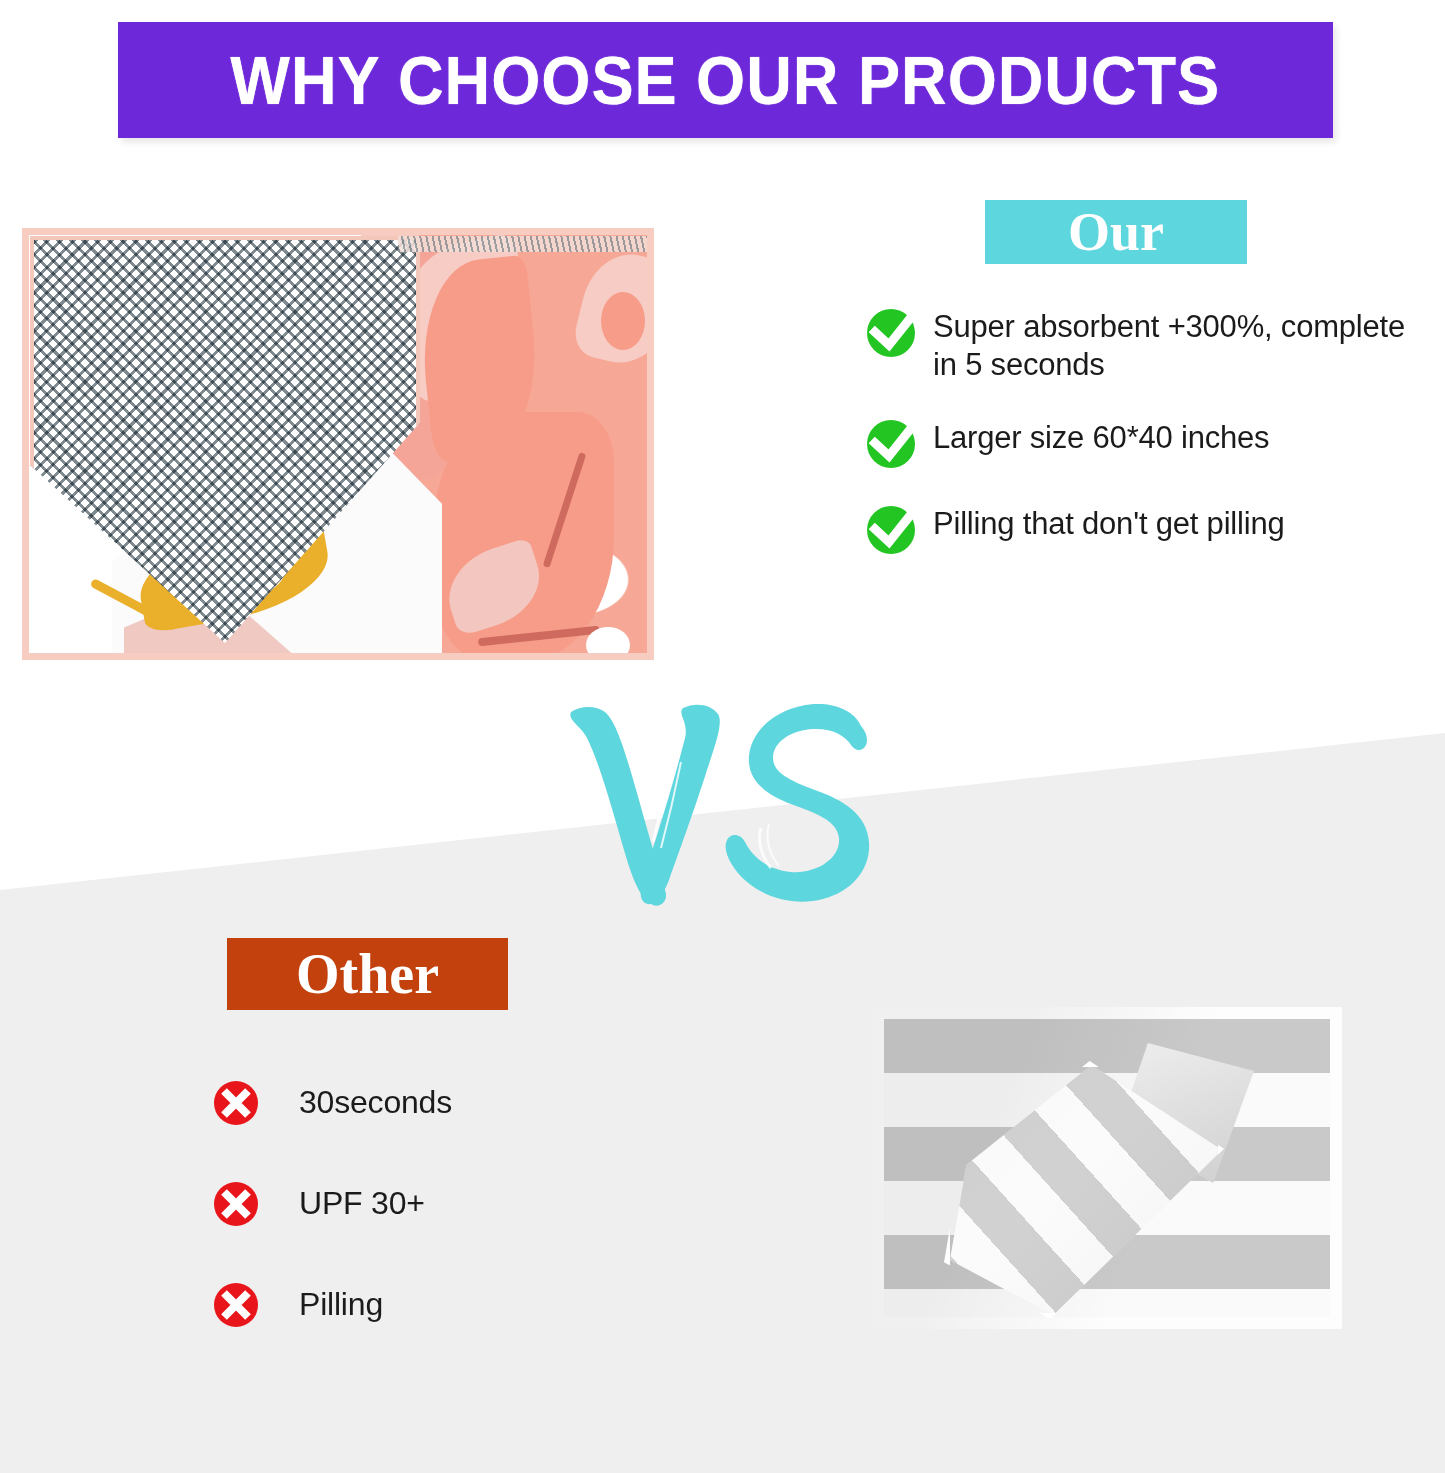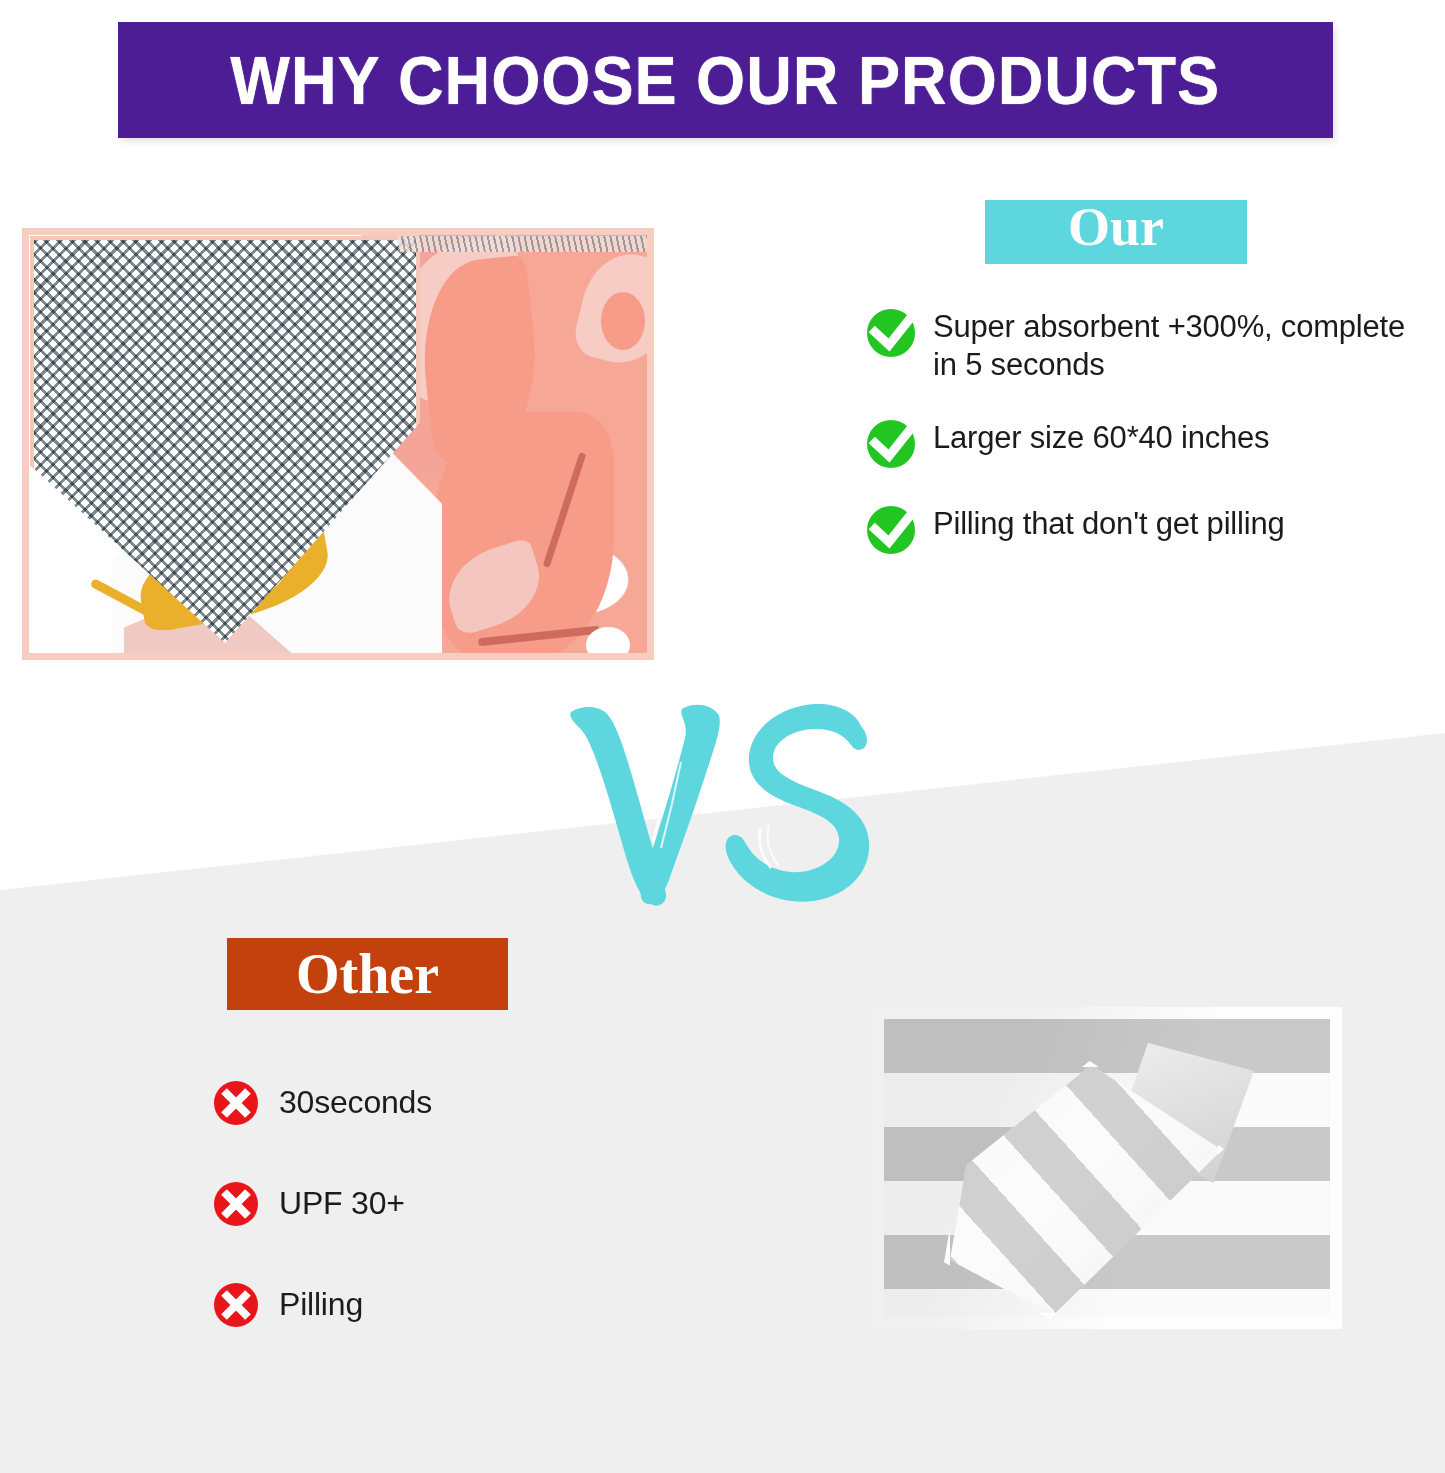--- a/index.html
+++ b/index.html
@@ -29,21 +29,21 @@
     clip-path: polygon(0 890px, 1445px 733px, 1445px 1473px, 0 1473px);
   }
 
   
   .header-banner {
     position: absolute;
     left: 118px;
     top: 22px;
     width: 1215px;
     height: 116px;
-    background: #4c1d95;
+    background: #6d28d9;
     box-shadow: 3px 4px 7px rgba(0,0,0,0.10);
     display: flex;
     align-items: center;
     justify-content: center;
   }
   .header-title {
     color: #ffffff;
     font-family: "Liberation Sans", sans-serif;
     font-weight: bold;
     font-size: 68px;
@@ -56,20 +56,21 @@
 
   
   .our-label {
     position: absolute;
     left: 985px;
     top: 200px;
     width: 262px;
     height: 64px;
     background: #5ed6de;
     display: flex;
+    align-items: center;
     justify-content: center;
   }
   .our-label-text {
     color: #ffffff;
     font-family: "Liberation Serif", serif;
     font-weight: bold;
     font-size: 54px;
     line-height: 1;
   }
 
@@ -135,20 +136,21 @@
   .other-list {
     position: absolute;
     left: 213px;
     top: 1052px;
     width: 480px;
   }
   .other-item {
     display: flex;
     align-items: center;
     height: 101px;
+    gap: 20px;
   }
   .other-item-text {
     font-family: "Liberation Sans", sans-serif;
     font-size: 32px;
     color: #1b1b1b;
     margin-left: 20px;
     letter-spacing: -0.2px;
   }
   .x-icon {
     flex: 0 0 auto;

